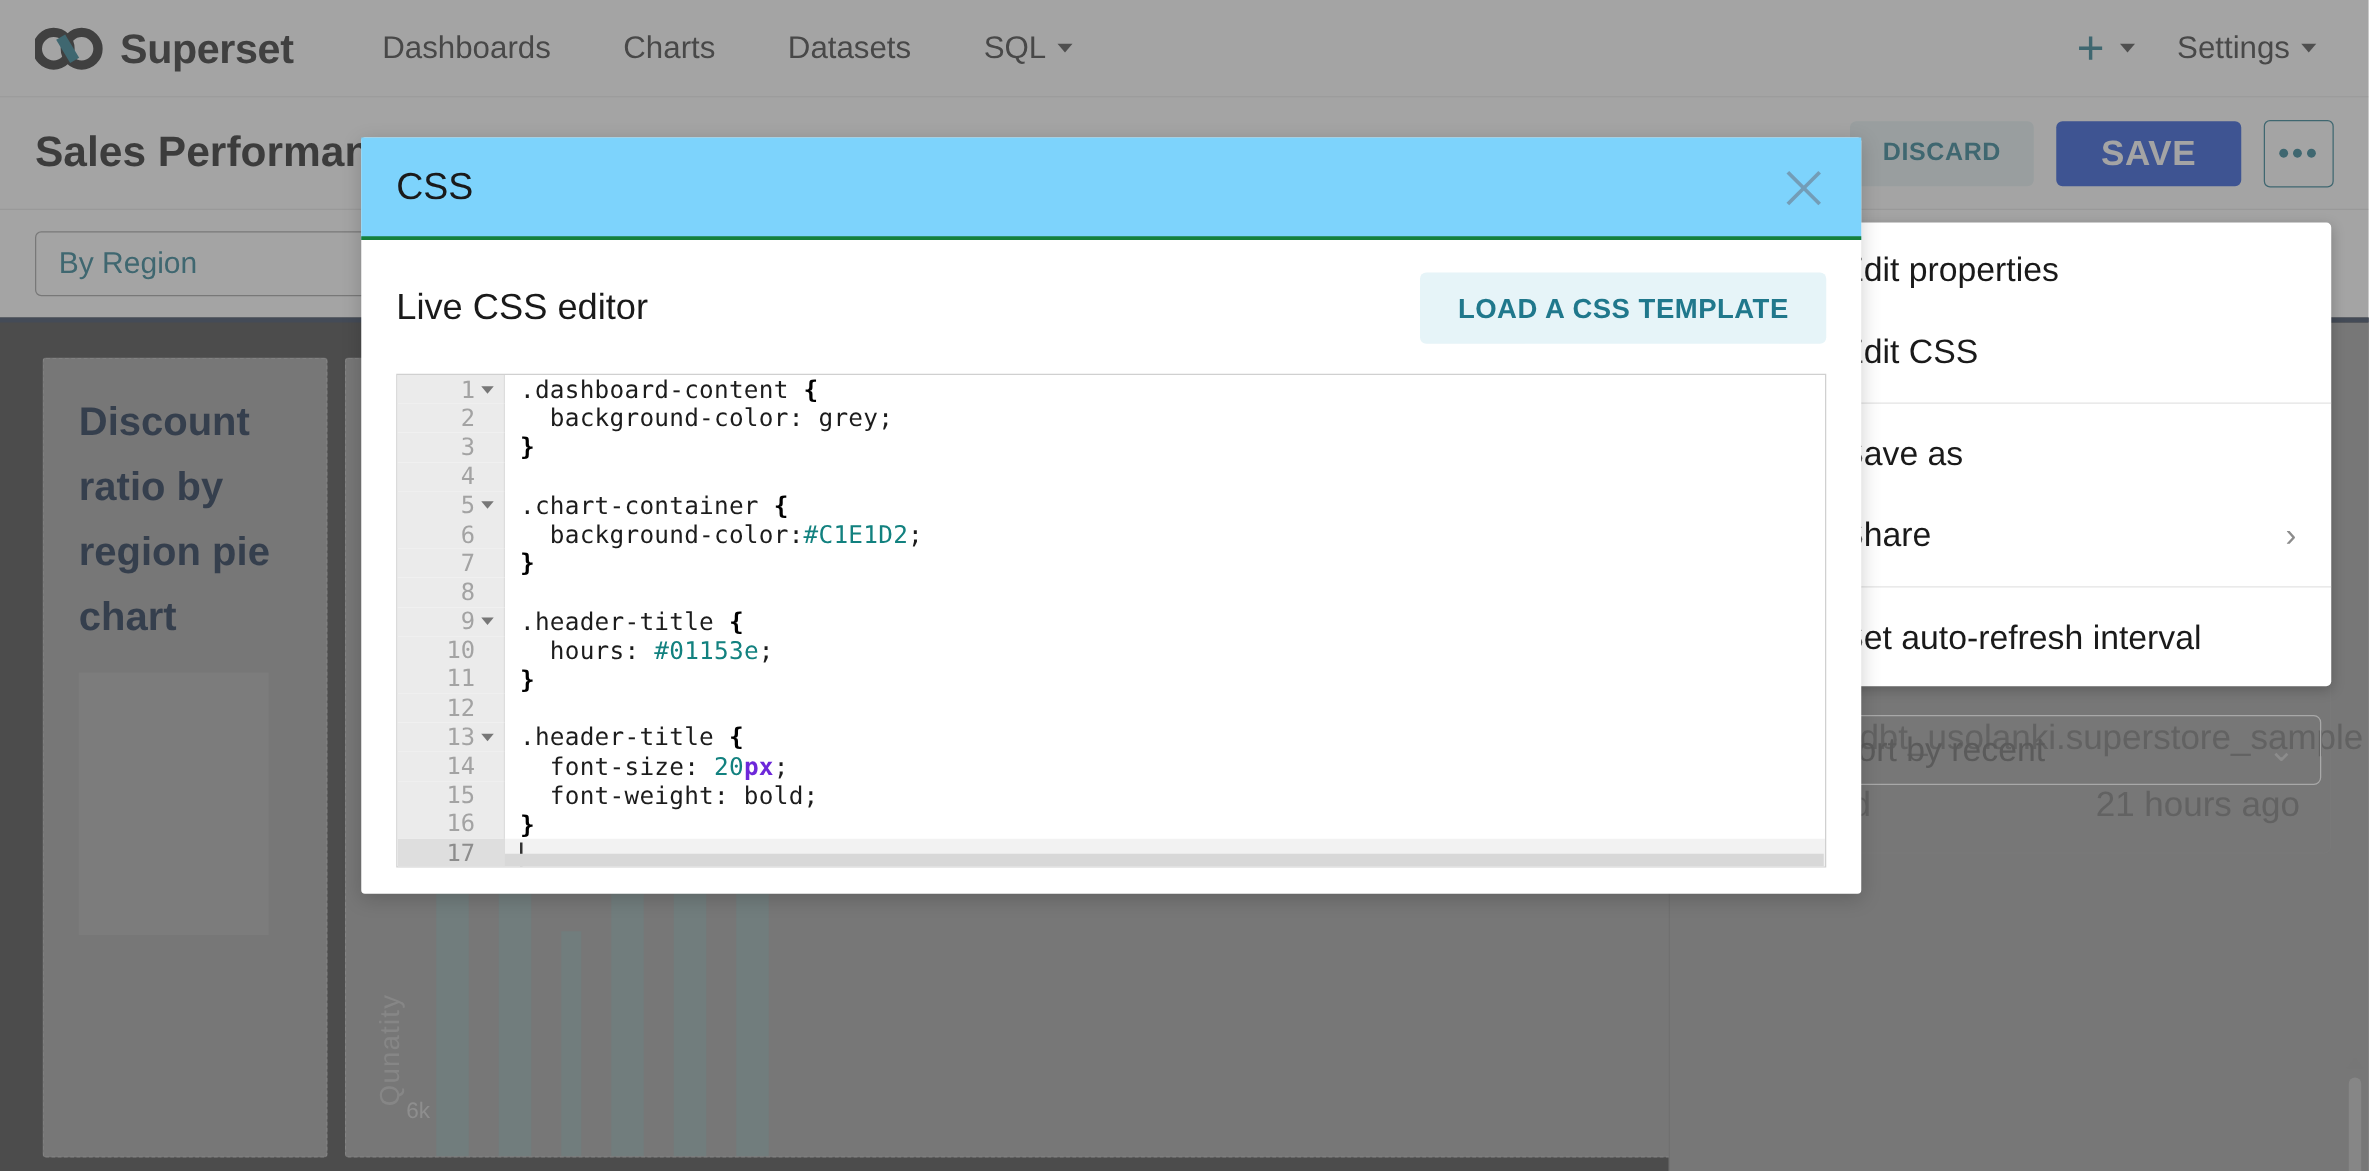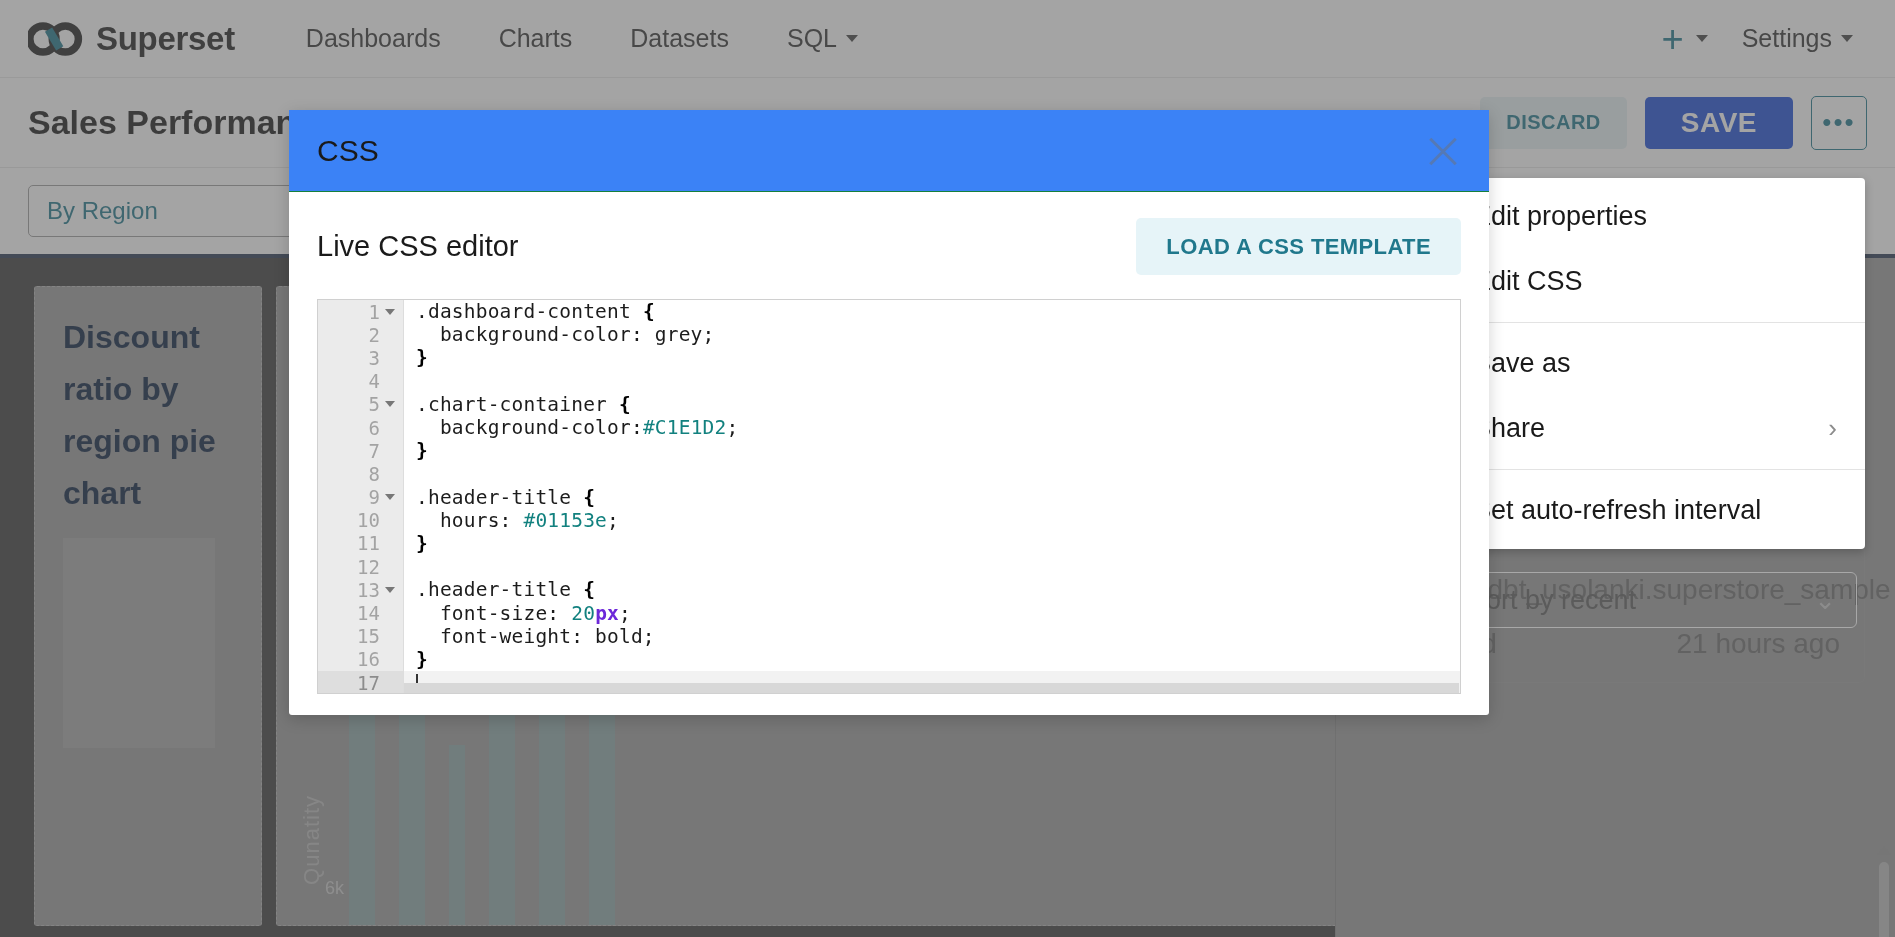--- a/index.html
+++ b/index.html
@@ -137,21 +137,21 @@
   }
 
   
   .modal {
     position: absolute; left: 289px; top: 110px; width: 1200px; height: 605px;
     background: #fff; border-radius: 3px;
     box-shadow: 0 4px 16px rgba(0,0,0,0.18);
     display: flex; flex-direction: column;
   }
   .modal-header {
-    height: 82px; background: #3b82f6; border-bottom: 1px solid #15803d;
+    height: 82px; background: #7dd3fc; border-bottom: 3px solid #15803d;
     display: flex; align-items: center; padding: 16px 28px;
   }
   .modal-title { font-size: 30px; color: #1a1a1a; }
   .modal-close {
     margin-left: auto; width: 36px; height: 36px; position: relative;
     opacity: .55;
   }
   .modal-close::before, .modal-close::after {
     content: ""; position: absolute; left: 0; top: 17px; width: 36px; height: 3px;
     background: #6b7280;

